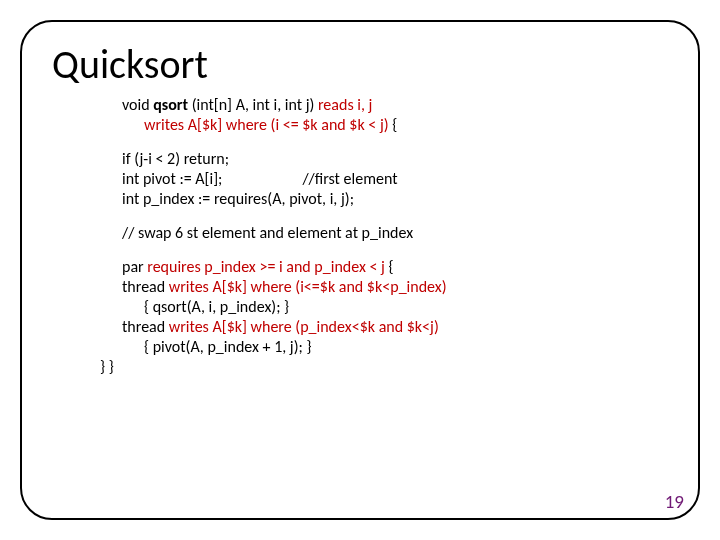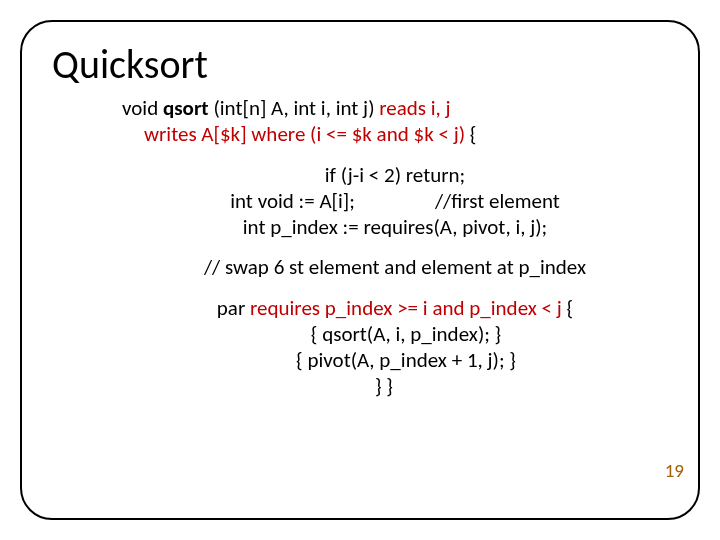--- a/index.html
+++ b/index.html
@@ -22,33 +22,33 @@
     padding: 18px 30px 28px 30px;
     overflow: hidden;
   }
   .title {
     font-size: 40px;
     font-weight: 400;
     margin: 0 0 6px 0;
     letter-spacing: 0;
   }
   .code {
-    font-size: 21px;
+    font-size: 16px;
     line-height: 1.25;
     padding-left: 70px;
   }
   .red { color: #c00000; }
   .indent1 { padding-left: 22px; }
-  .block { margin-top: 14px; text-align: center; }
+  .block { margin-top: 14px; }
   .pagenum {
     position: absolute;
     right: 14px;
-    bottom: 36px;
+    bottom: 5px;
     font-size: 19px;
-    color: #a16207;
+    color: #701a75;
   }
 </style>
 </head>
 <body>
 
 <div class="slide">
 
   <h1 class="title">Quicksort</h1>
 
   <div class="code">
@@ -57,32 +57,38 @@
       <span>void </span><b>qsort</b><span> (int[n] A, int i, int j) </span><span class="red">reads i, j</span>
     </div>
 
     <div class="indent1">
       <span class="red">writes A[$k] where (i &lt;= $k and $k &lt; j)</span><span> {</span>
     </div>
 
     <div class="block">
       <div>if (j-i &lt; 2) return;</div>
       <div>
-        <span>int void := A[i];</span><span style="display:inline-block;width:80px;"></span><span>//first element</span>
+        <span>int pivot := A[i];</span><span style="display:inline-block;width:80px;"></span><span>//first element</span>
       </div>
       <div>int p_index := requires(A, pivot, i, j);</div>
     </div>
 
     <div class="block">// swap 6 st element and element at p_index</div>
 
     <div class="block">
       <div>
         <span>par </span><span class="red">requires p_index &gt;= i and p_index &lt; j</span><span> {</span>
       </div>
+      <div>
+        <span>thread </span><span class="red">writes A[$k] where (i&lt;=$k and $k&lt;p_index)</span>
+      </div>
       <div class="indent1">{ qsort(A, i, p_index); }</div>
+      <div>
+        <span>thread </span><span class="red">writes A[$k] where (p_index&lt;$k and $k&lt;j)</span>
+      </div>
       <div class="indent1">{ pivot(A, p_index + 1, j); }</div>
       <div style="margin-left:-22px;">}  }</div>
     </div>
 
   </div>
 
   <div class="pagenum">19</div>
 </div>
 
 </body></html>

